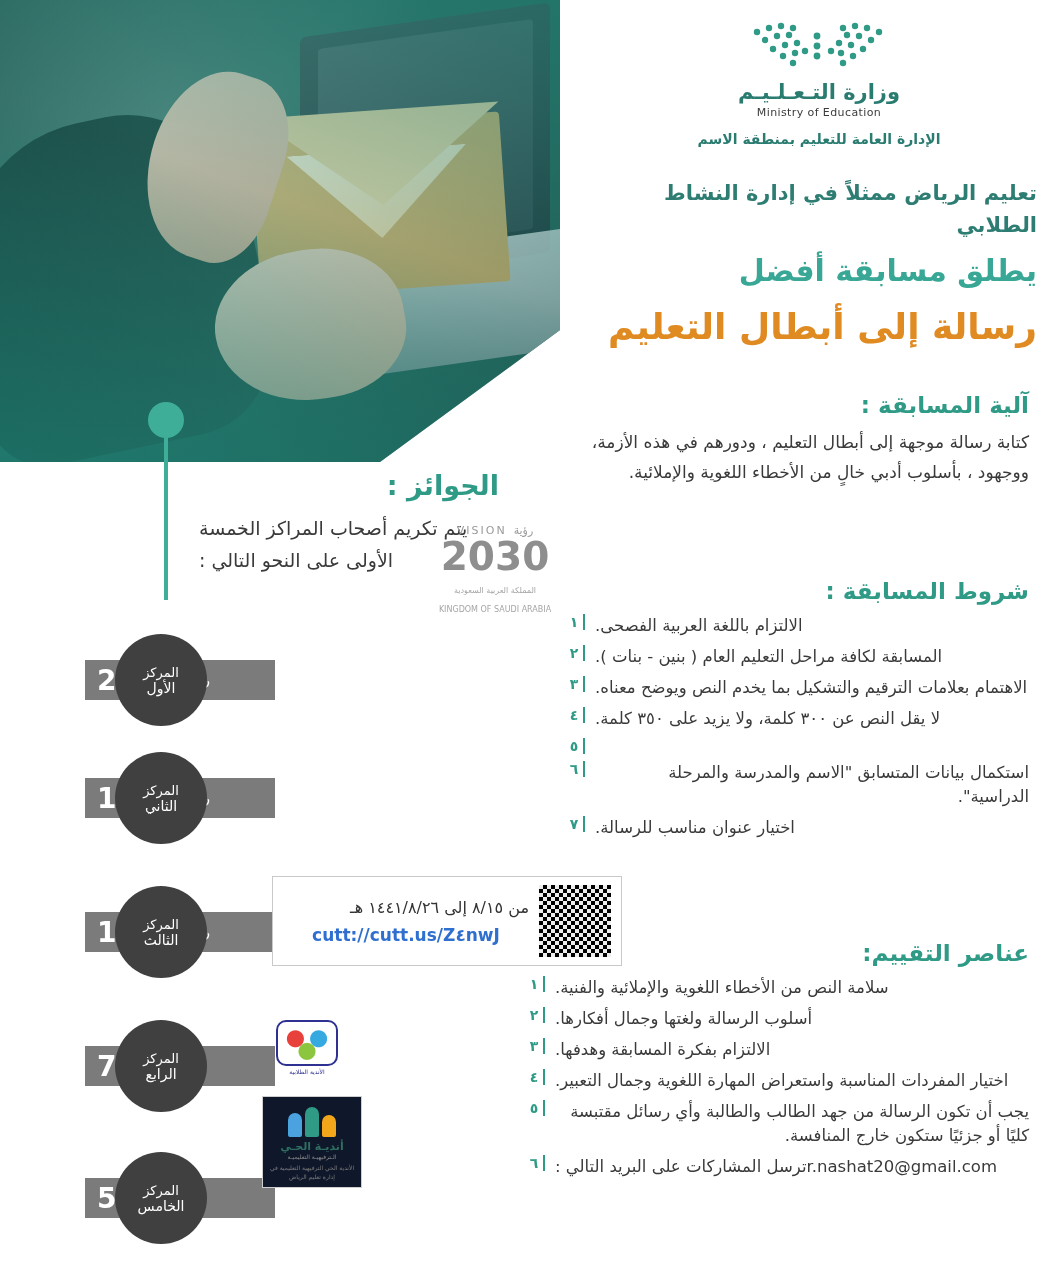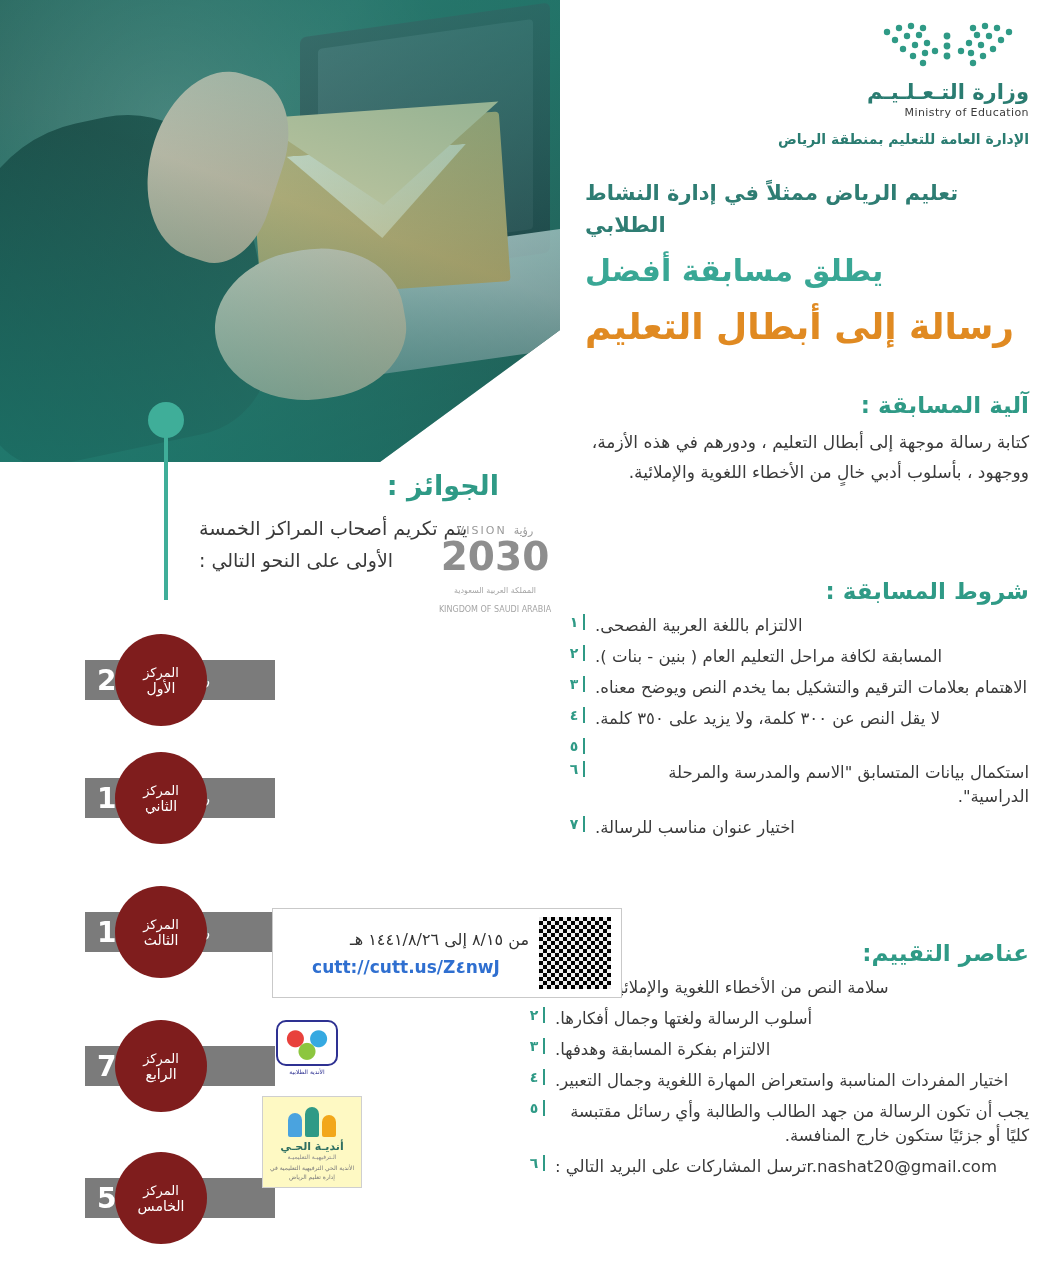--- a/index.html
+++ b/index.html
@@ -100,38 +100,38 @@
   .hero-clip {
     position: absolute; top:0; left: 0;
     width: 560px; height: 462px;
     clip-path: polygon(0 0, 560px 0, 560px 330px, 380px 462px, 0 462px);
     overflow: hidden;
   }
 
   
   .ministry {
     position: absolute; right: 30px; top: 22px;
-    width: 420px; 
+    width: 420px; text-align: center;
     color: #2c7f74;
   }
   .moe-dots { width: 160px; height: 48px; margin: 0 auto 6px; }
   .moe-name {
     font-size: 21px; font-weight: bold; color: #2a7c71; letter-spacing: 1px;
   }
   .moe-sub {
     font-size: 11px; color: #3b3b3b; margin-top: 2px; letter-spacing: .4px;
   }
   .moe-dept {
     margin-top: 12px; font-size: 14px; font-weight: bold; color: #2a7c71;
   }
 
   
   .headline {
-    position: absolute; right: 44px; top: 178px; width: 430px;
-    text-align: left; color: #2a7c71;
+    position: absolute; right: 22px; top: 178px; width: 430px;
+    text-align: right; color: #2a7c71;
   }
   .headline .l1 { font-size: 21px; font-weight: bold; color: #2e7d73; line-height: 1.5; }
   .headline .l2 { font-size: 30px; font-weight: bold; color: #39a795; margin-top: 12px; }
   .headline .l3 { font-size: 36px; font-weight: bold; color: #e08a22; margin-top: 18px; }
 
   
   .mech {
     position: absolute; right: 30px; top: 392px; width: 440px; text-align: right;
   }
   .sec-title {
@@ -180,21 +180,21 @@
     position: absolute; left: 148px; top: 402px;
     width: 36px; height: 36px; border-radius: 50%; background: #3fae99;
   }
 
   .prize {
     position: absolute; left: 85px; width: 190px; height: 92px;
   }
   .prize .circle {
     position: absolute; left: 30px; top: 0;
     width: 92px; height: 92px; border-radius: 50%;
-    background: #7f1d1d;
+    background: #404040;
     display: flex; flex-direction: column; align-items: center; justify-content: center;
     color: #fff;
   }
   .prize .c-top { font-size: 13px; margin-top: 4px; }
   .prize .c-bot { font-size: 14px; margin-bottom: 4px; font-weight: normal; }
   .prize .bar {
     position: absolute; left: 0; top: 26px;
     width: 190px; height: 40px;
     background: #7b7b7b;
     display: flex; flex-direction: row-reverse; align-items: center; justify-content: flex-start;
@@ -213,21 +213,20 @@
   .vision .v-num { font-size: 39px; font-weight: bold; color: #8e8e8e; line-height: 1; }
   .vision .v-sub { font-size: 8px; color: #a5a5a5; margin-top: 10px; }
 
   
   .qrbox {
     position: absolute; left: 272px; top: 876px;
     width: 350px; height: 90px;
     border: 1px solid #c9c9c9; background: #fff;
     display: flex; flex-direction: row; align-items: center; padding: 8px 10px;
     gap: 10px;
-    margin-top: 32px;
   }
   .qr {
     width: 72px; height: 72px;
     background:
       repeating-linear-gradient(90deg, #111 0 4px, #fff 4px 8px),
       repeating-linear-gradient(0deg, #111 0 4px, #fff 4px 8px);
     background-blend-mode: difference;
   }
   .qr-txt { flex: 1; text-align: right; direction: rtl; }
   .qr-date { font-size: 16px; color: #333; }
@@ -241,21 +240,21 @@
     width: 62px; height: 46px; margin: 0 auto;
     background: radial-gradient(circle at 30% 40%, #e8413c 0 8px, transparent 9px),
                 radial-gradient(circle at 70% 40%, #36a9e1 0 8px, transparent 9px),
                 radial-gradient(circle at 50% 70%, #8cc63f 0 8px, transparent 9px);
     border: 2px solid #2e3192; border-radius: 10px;
   }
   .logo-club .cap { font-size: 6px; color: #2e3192; margin-top: 2px; }
 
   .logo-andia {
     position: absolute; left: 262px; top: 1096px; width: 100px;
-    border: 1px solid #cfcfcf; padding: 6px 5px; text-align: center; background:#fef9c3;
+    border: 1px solid #cfcfcf; padding: 6px 5px; text-align: center; background:#0f172a;
   }
   .people { height: 34px; display: flex; justify-content: center; align-items: flex-end; gap: 3px; }
   .p1, .p2, .p3 { width: 14px; border-radius: 7px 7px 2px 2px; }
   .p1 { height: 22px; background: #f2a71b; }
   .p2 { height: 30px; background: #2f9a86; }
   .p3 { height: 24px; background: #4aa3df; }
   .logo-andia .t1 { font-size: 11px; color: #2f6f62; font-weight: bold; margin-top: 3px; }
   .logo-andia .t2 { font-size: 6px; color: #8a8a8a; }
   .logo-andia .t3 { font-size: 6px; color: #7a7a7a; margin-top: 3px; line-height: 1.5; }
 
@@ -313,21 +312,21 @@
         <circle cx="120" cy="14" r="3.2"></circle>
       <circle cx="132" cy="18" r="3.2"></circle>
         <circle cx="104" cy="6" r="3.2"></circle>
         <circle cx="116" cy="4" r="3.2"></circle>
       <circle cx="128" cy="6" r="3.2"></circle>
         <circle cx="140" cy="10" r="3.2"></circle>
     </g>
   </svg>
   <div class="moe-name">وزارة التـعـلـيـم</div>
   <div class="moe-sub">Ministry of Education</div>
-  <div class="moe-dept">الإدارة العامة للتعليم بمنطقة الرياض</div>
+  <div class="moe-dept">الإدارة العامة للتعليم بمنطقة الاسم</div>
 </div>
 
 <div class="headline">
   <div class="l1">تعليم الرياض ممثلاً في إدارة النشاط الطلابي</div>
   <div class="l2">يطلق مسابقة أفضل</div>
   <div class="l3">رسالة إلى أبطال التعليم</div>
 </div>
 
 <div class="mech">
   <div class="sec-title">آلية المسابقة :</div>

